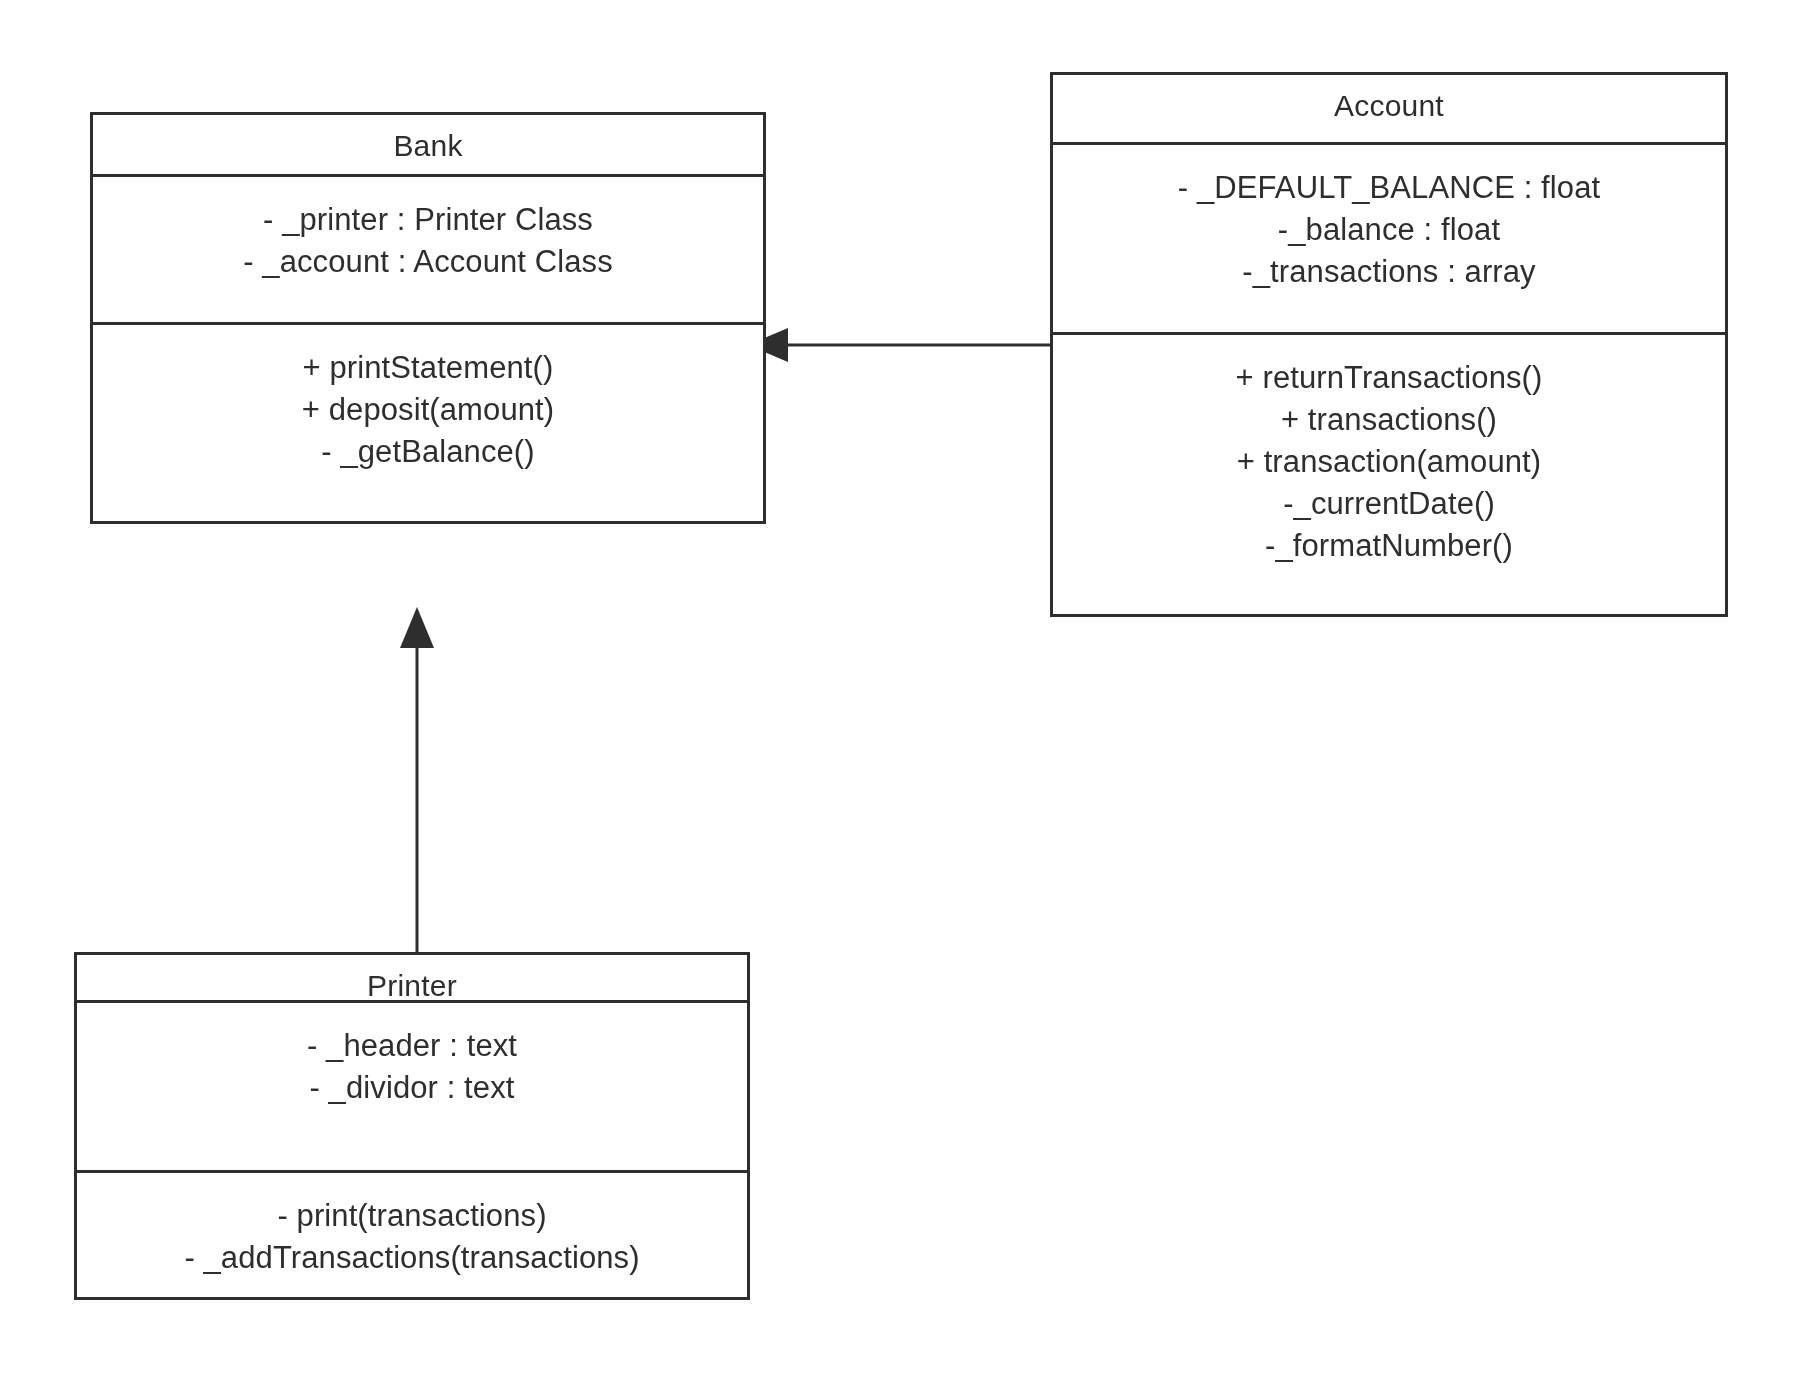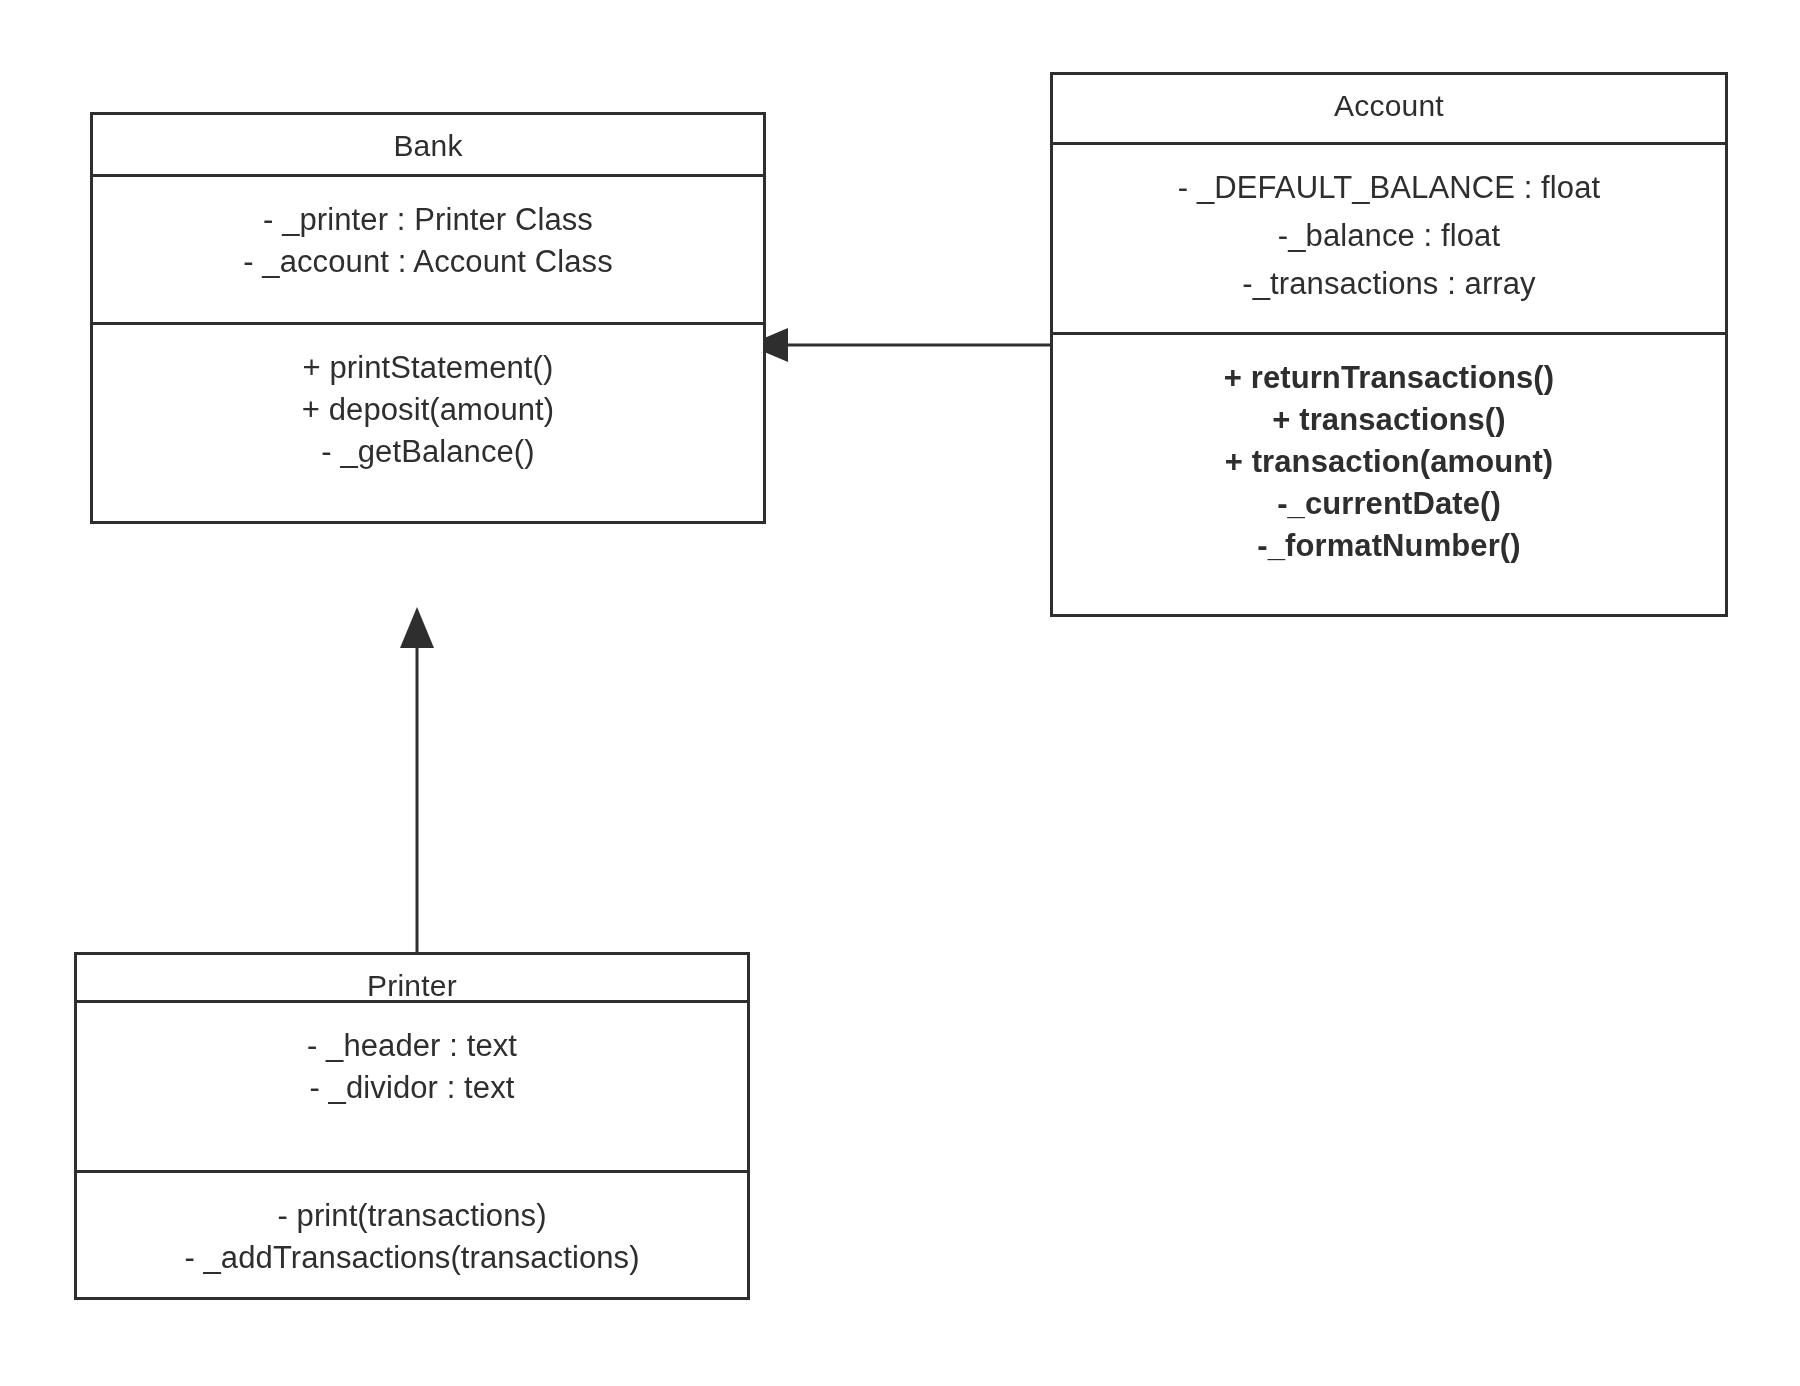--- a/index.html
+++ b/index.html
@@ -99,26 +99,26 @@
       <div class="member-line">+ printStatement()</div>
       <div class="member-line">+ deposit(amount)</div>
       <div class="member-line">- _getBalance()</div>
     </div>
   </div>
 
   <div class="uml-class" id="class-account" style="left:1050px; top:72px; width:678px; height:545px;">
     <div class="uml-compartment divided class-name-compartment" style="height:70px;">
       <div class="class-name">Account</div>
     </div>
-    <div class="uml-compartment divided attrs" style="height:190px;gap:6px;">
+    <div class="uml-compartment divided attrs" style="height:190px;">
       <div class="member-line">- _DEFAULT_BALANCE : float</div>
       <div class="member-line">-_balance : float</div>
       <div class="member-line">-_transactions : array</div>
     </div>
-    <div class="uml-compartment methods" style="flex:1 1 auto;font-weight:bold;">
+    <div class="uml-compartment methods" style="flex:1 1 auto;">
       <div class="member-line">+ returnTransactions()</div>
       <div class="member-line">+ transactions()</div>
       <div class="member-line">+ transaction(amount)</div>
       <div class="member-line">-_currentDate()</div>
       <div class="member-line">-_formatNumber()</div>
     </div>
   </div>
 
   <div class="uml-class" id="class-printer" style="left:74px; top:952px; width:676px; height:348px;">
     <div class="uml-compartment divided class-name-compartment" style="height:48px;">

